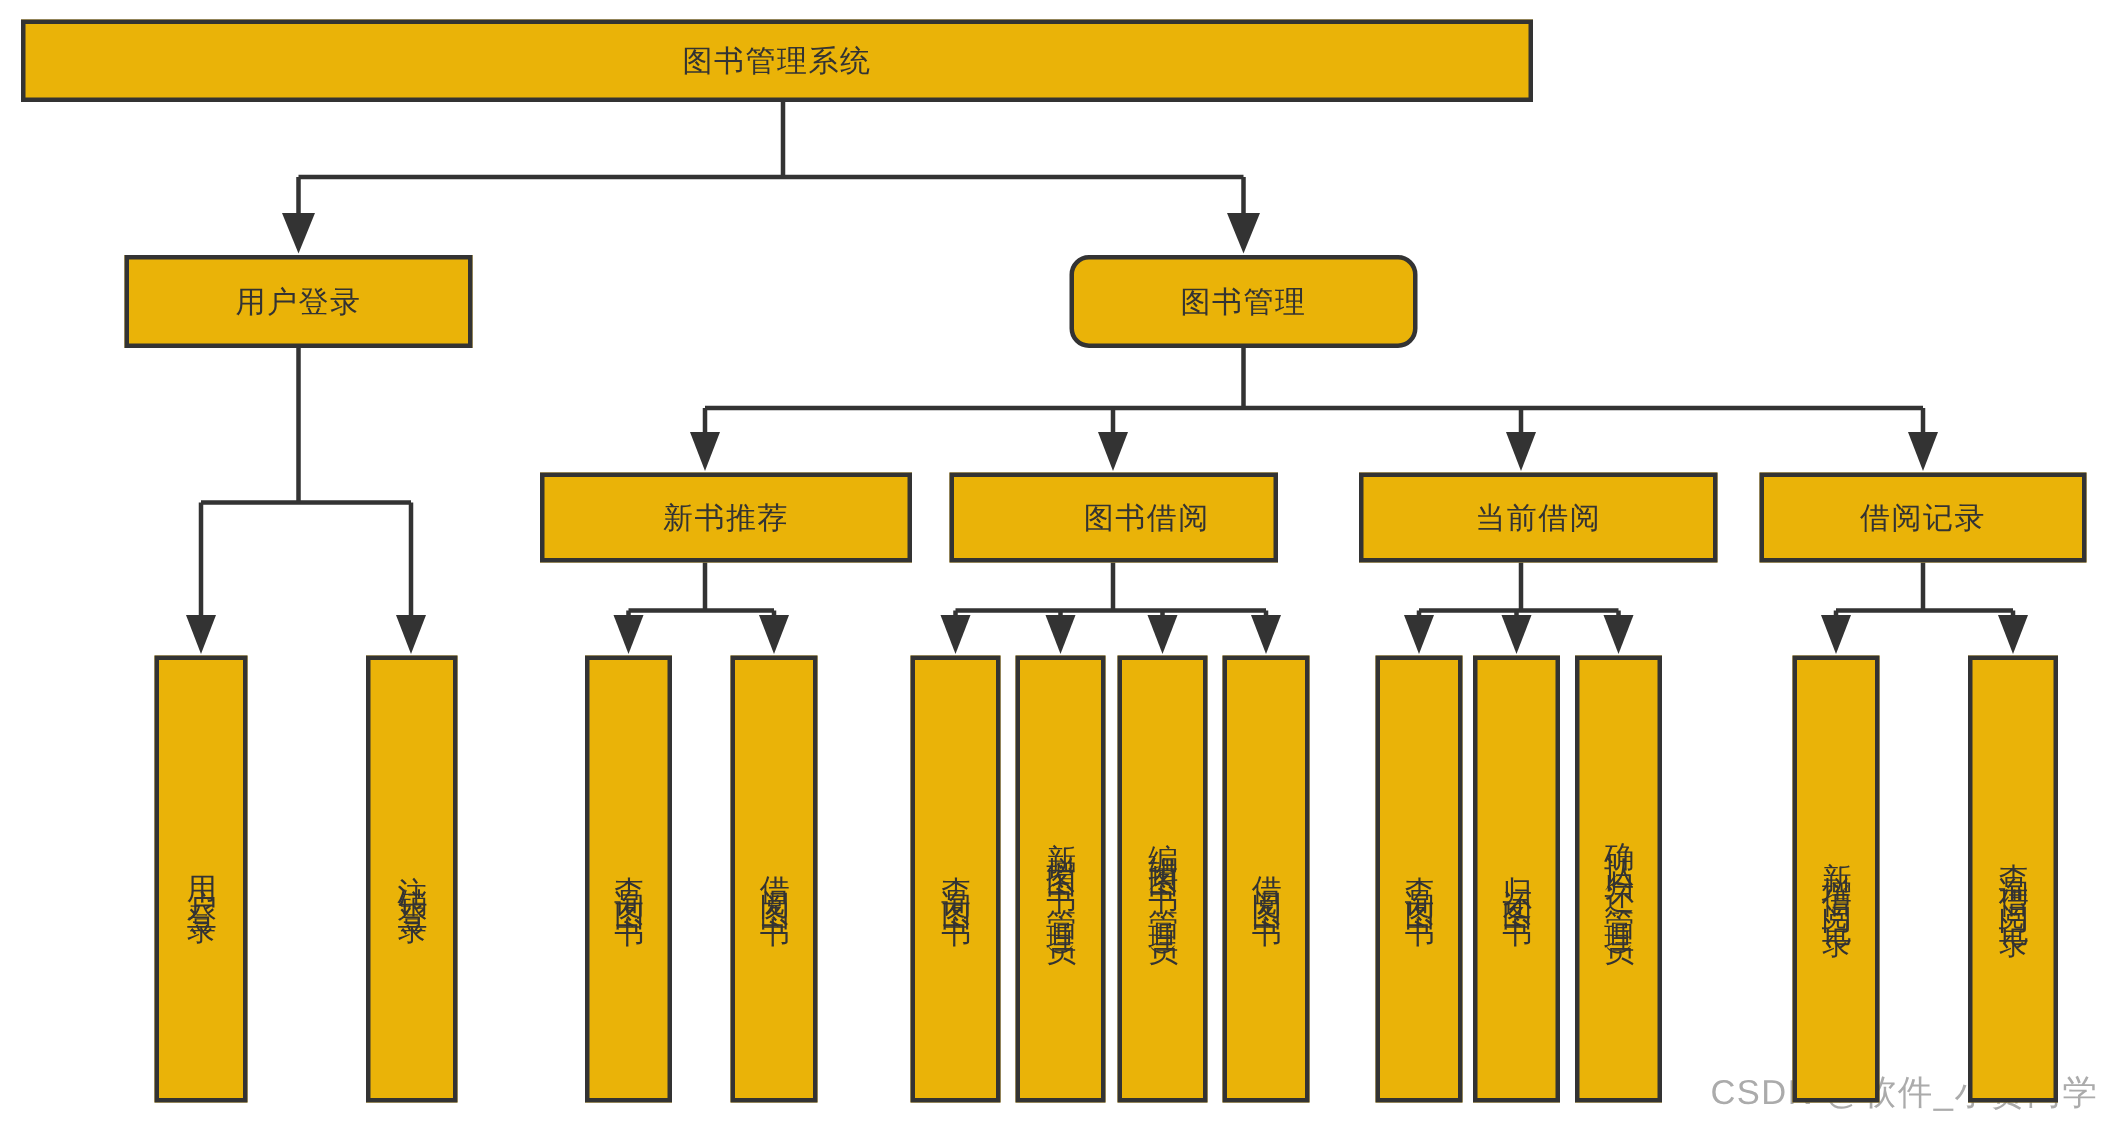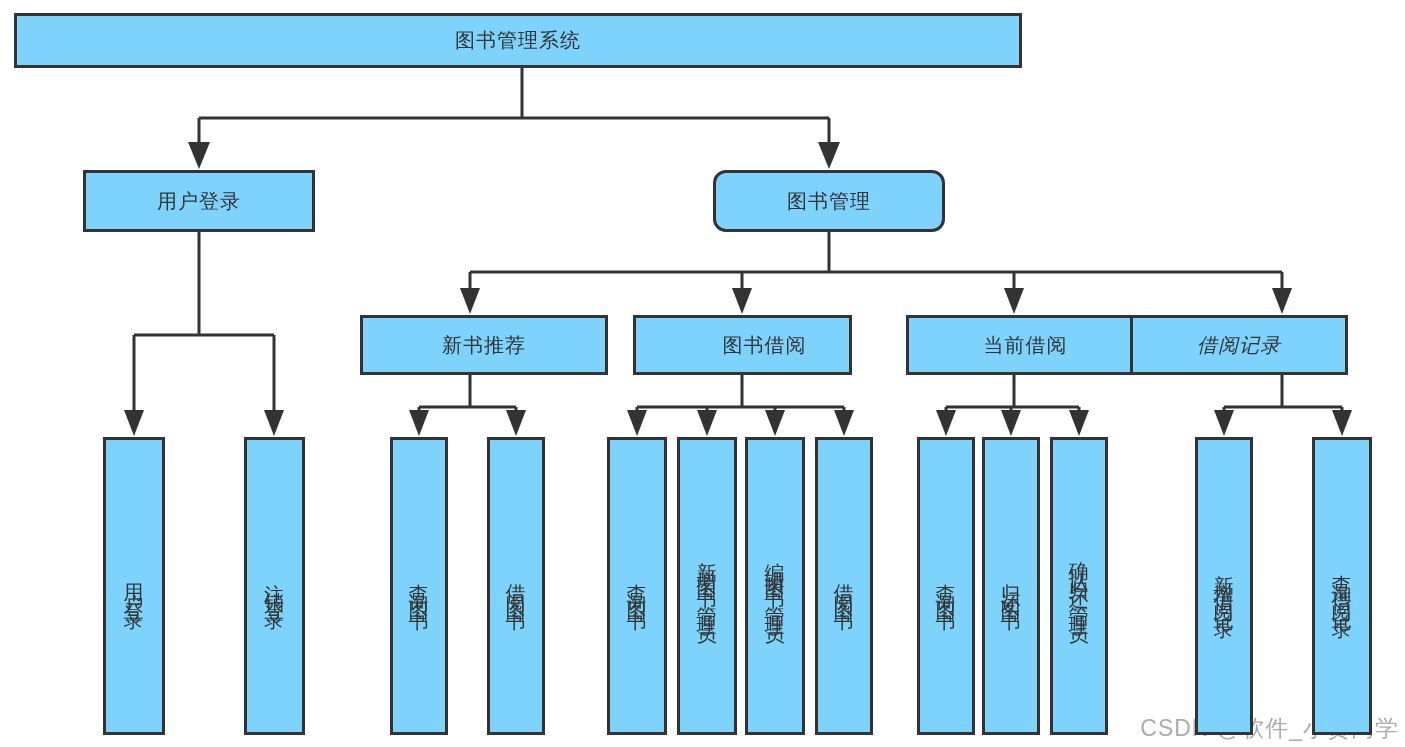--- a/index.html
+++ b/index.html
@@ -16,21 +16,21 @@
     position: absolute;
     left: 0; top: 0;
     width: 1405px; height: 747px;
     z-index: 1;
     pointer-events: none;
   }
   .node {
     position: absolute;
     box-sizing: border-box;
     border: 3px solid #333333;
-    background: #7dd3fc;
+    background: #eab308;
     display: flex;
     align-items: center;
     justify-content: center;
     font-size: 20px;
     letter-spacing: 1px;
     color: #333333;
     z-index: 2;
   }
   .leaf .vtext {
     writing-mode: vertical-rl;
@@ -133,21 +133,21 @@
 
   <div class="node" style="left:360px; top:315px; width:248px; height:60px;">
     <span>新书推荐</span>
   </div>
   <div class="node" style="left:633px; top:315px; width:219px; height:60px;padding-left:44px;">
     <span>图书借阅</span>
   </div>
   <div class="node" style="left:906px; top:315px; width:239px; height:60px;">
     <span>当前借阅</span>
   </div>
-  <div class="node" style="left:1130px; top:315px; width:218px; height:60px;font-style:italic;">
+  <div class="node" style="left:1173px; top:315px; width:218px; height:60px;">
     <span>借阅记录</span>
   </div>
 
   <div class="node leaf" style="left:103px; top:437px; width:62px; height:298px;">
     <span class="vtext">用户登录</span>
   </div>
   <div class="node leaf" style="left:244px; top:437px; width:61px; height:298px;">
     <span class="vtext">注销登录</span>
   </div>
 

